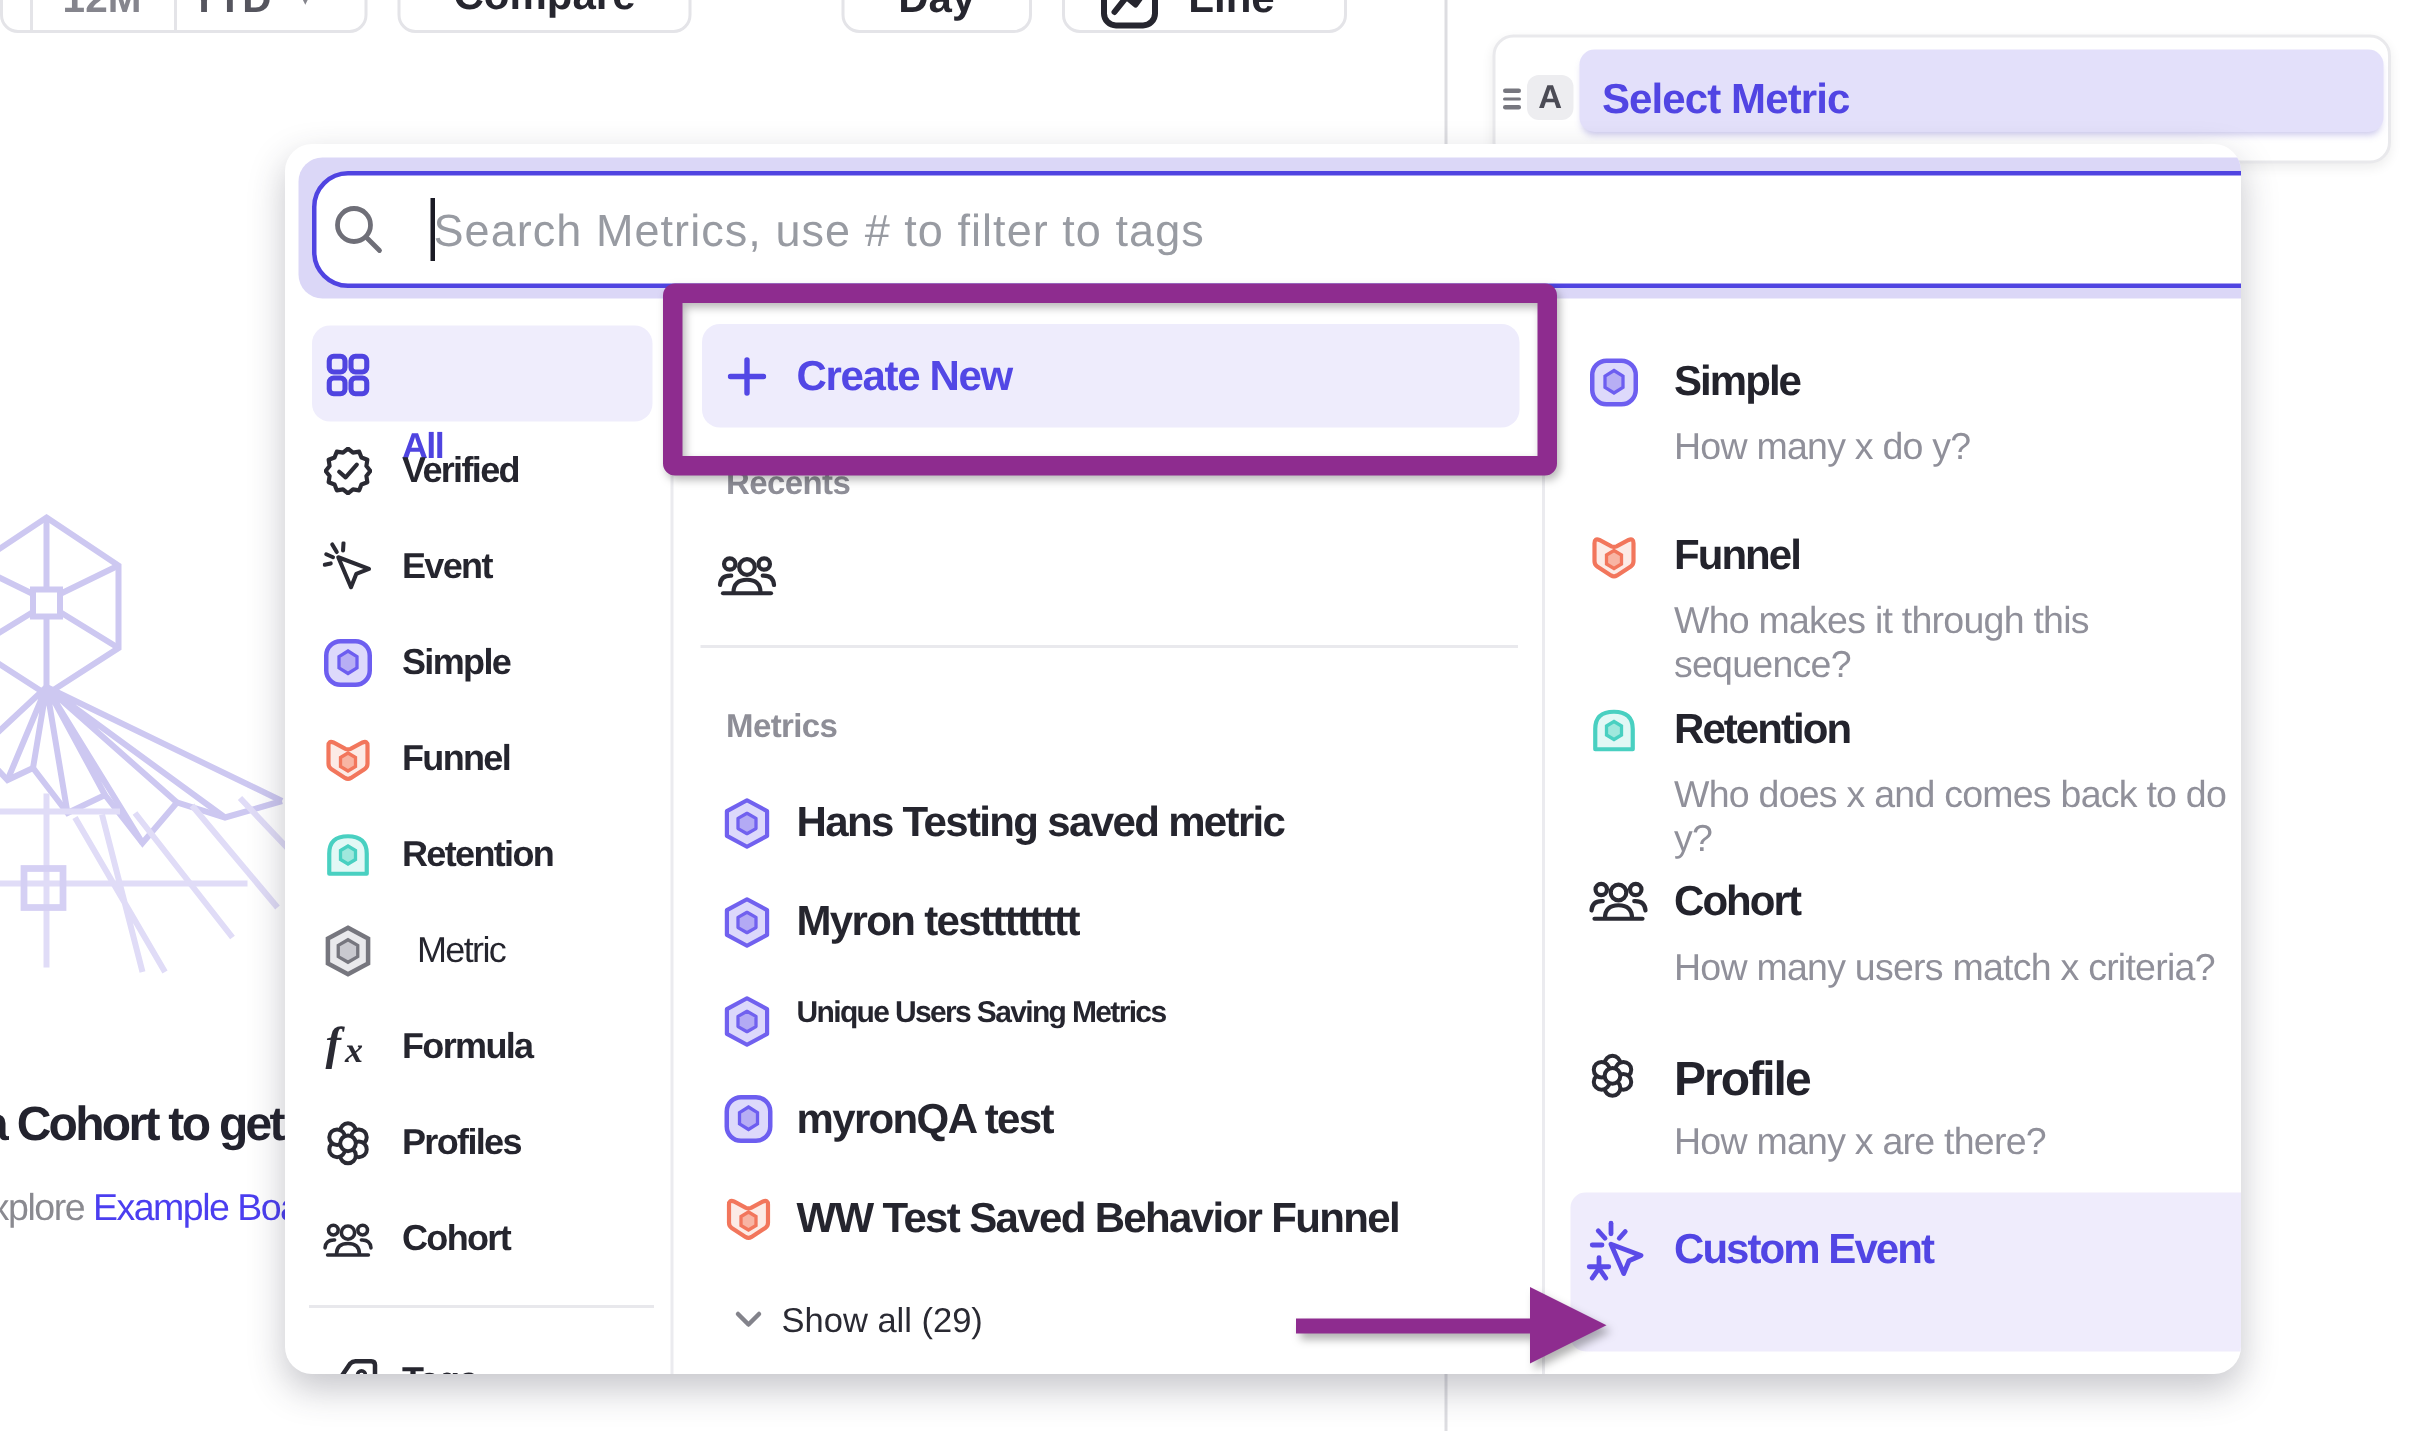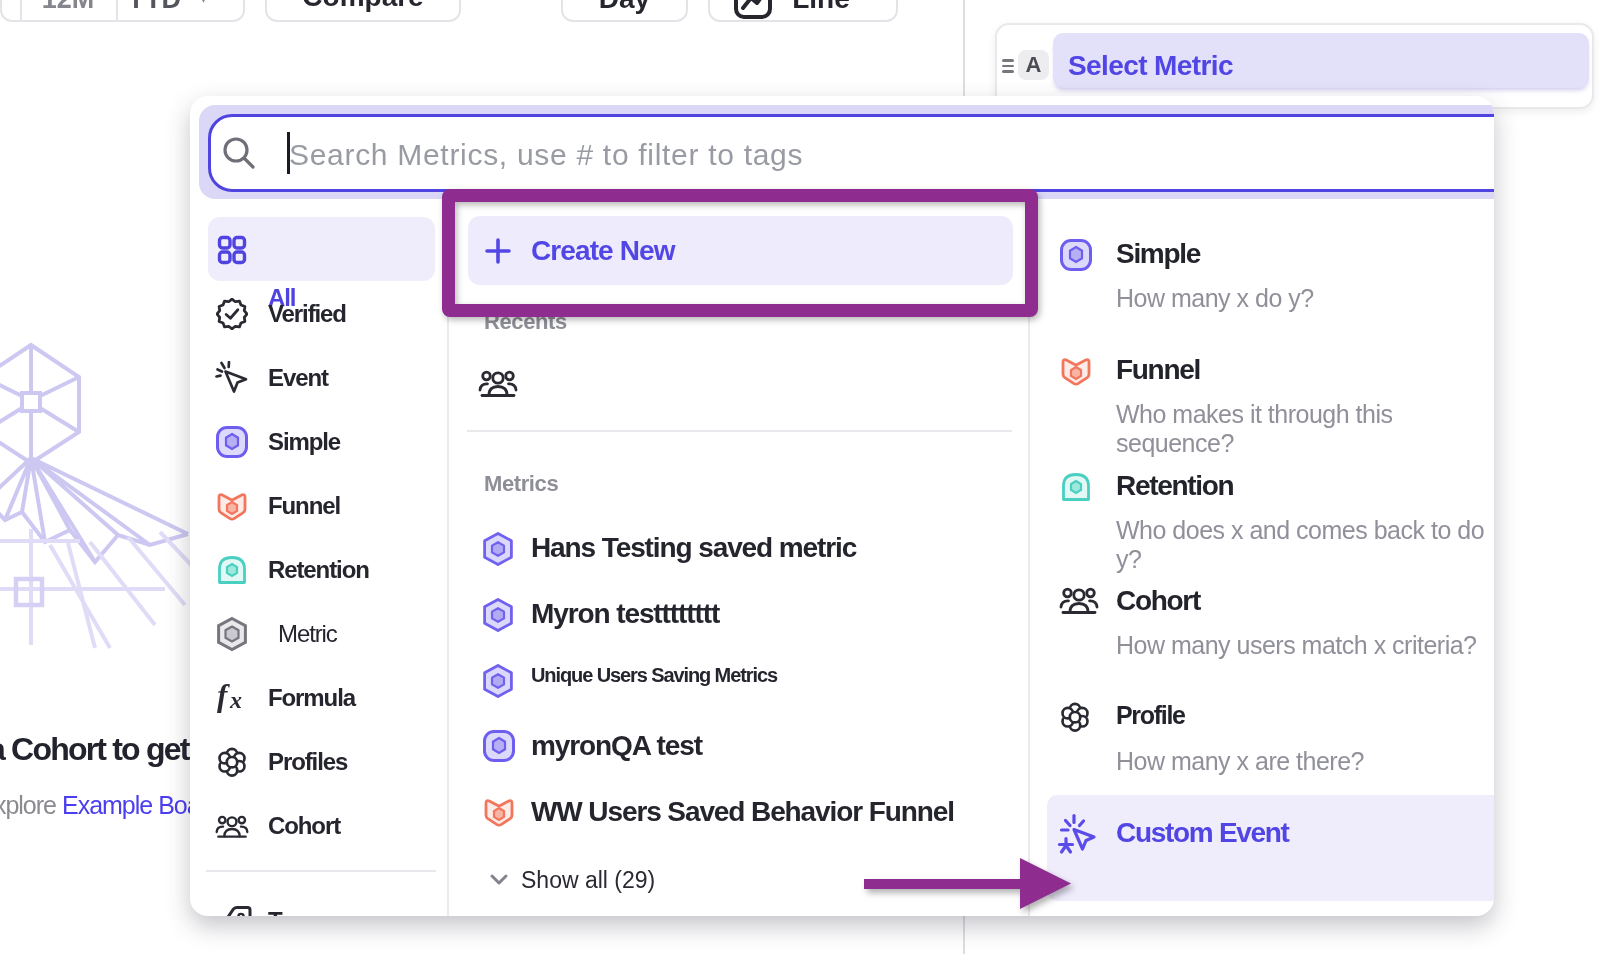--- a/index.html
+++ b/index.html
@@ -211,21 +211,21 @@
     <div class="abs" style="left:341px; top:567.5px; font-size:20px; letter-spacing:-1.1px; font-weight:700; color:#25252e;">Unique Users Saving Metrics</div>
     <div class="abs" style="left:292px; top:632.5px; width:34px; height:36px;"><svg width="34" height="34" viewBox="0 0 34 34">
         <rect x="2.5" y="2.5" width="29" height="29" rx="9.5" fill="#ddd9fb" stroke="#6d5ef0" stroke-width="3"></rect>
         <path d="M17 9 L23 12.7 L23 20.3 L17 24 L11 20.3 L11 12.7 Z" fill="#b7aef4" stroke="#6d5ef0" stroke-width="2.2"></path>
       </svg></div>
     <div class="abs" style="left:341px; top:633.5px; font-size:28px; letter-spacing:-1.1px; font-weight:700; color:#25252e;">myronQA test</div>
     <div class="abs" style="left:292px; top:698.5px; width:34px; height:36px;"><svg width="34" height="34" viewBox="0 0 34 34">
         <path d="M4 8.2 Q4 4.6 7.3 6 L15.3 10.2 Q17 11 18.7 10.2 L26.7 6 Q30 4.6 30 8.2 L30 20.2 Q30 22.4 28.2 23.6 L19 29.6 Q17 30.8 15 29.6 L5.8 23.6 Q4 22.4 4 20.2 Z" fill="#fcebe6" stroke="#f2765c" stroke-width="2.8"></path>
         <path d="M17 13 L22 16 L22 22 L17 25 L12 22 L12 16 Z" fill="#f8b5a4" stroke="#f2765c" stroke-width="2.2"></path>
       </svg></div>
-    <div class="abs" style="left:341px; top:699.5px; font-size:28px; letter-spacing:-1.1px; font-weight:700; color:#25252e;">WW Users Saved Behavior Funnel</div>
+    <div class="abs" style="left:341px; top:699.5px; font-size:28px; letter-spacing:-1.1px; font-weight:700; color:#25252e;">WW Test Saved Behavior Funnel</div>
     <div class="abs" style="left:869px; top:142px; width:44px; height:44px;"><svg width="34" height="34" viewBox="0 0 34 34">
         <rect x="2.5" y="2.5" width="29" height="29" rx="9.5" fill="#ddd9fb" stroke="#6d5ef0" stroke-width="3"></rect>
         <path d="M17 9 L23 12.7 L23 20.3 L17 24 L11 20.3 L11 12.7 Z" fill="#b7aef4" stroke="#6d5ef0" stroke-width="2.2"></path>
       </svg></div>
     <div class="abs" style="left:926px; top:142px; font-size:28px; letter-spacing:-1.3px; font-weight:700; color:#23232c;">Simple</div>
     <div class="abs" style="left:926px; top:188px; font-size:25px; letter-spacing:-0.5px; color:#90909a;">How many x do y?</div>
     <div class="abs" style="left:869px; top:257.8px; width:44px; height:44px;"><svg width="34" height="34" viewBox="0 0 34 34">
         <path d="M4 8.2 Q4 4.6 7.3 6 L15.3 10.2 Q17 11 18.7 10.2 L26.7 6 Q30 4.6 30 8.2 L30 20.2 Q30 22.4 28.2 23.6 L19 29.6 Q17 30.8 15 29.6 L5.8 23.6 Q4 22.4 4 20.2 Z" fill="#fcebe6" stroke="#f2765c" stroke-width="2.8"></path>
         <path d="M17 13 L22 16 L22 22 L17 25 L12 22 L12 16 Z" fill="#f8b5a4" stroke="#f2765c" stroke-width="2.2"></path>
       </svg></div>
@@ -252,21 +252,21 @@
     <div class="abs" style="left:926px; top:535.4px; font-size:25px; letter-spacing:-0.5px; color:#90909a;">How many users match x criteria?</div>
     <div class="abs" style="left:869px; top:605.2px; width:44px; height:44px;"><svg width="32" height="32" viewBox="0 0 30 30">
         <circle cx="15" cy="7.6" r="4.9" fill="#fff" stroke="#2a2a33" stroke-width="2.5"></circle>
         <circle cx="21.8" cy="11.4" r="4.9" fill="#fff" stroke="#2a2a33" stroke-width="2.5"></circle>
         <circle cx="21.8" cy="19" r="4.9" fill="#fff" stroke="#2a2a33" stroke-width="2.5"></circle>
         <circle cx="15" cy="22.8" r="4.9" fill="#fff" stroke="#2a2a33" stroke-width="2.5"></circle>
         <circle cx="8.2" cy="19" r="4.9" fill="#fff" stroke="#2a2a33" stroke-width="2.5"></circle>
         <circle cx="8.2" cy="11.4" r="4.9" fill="#fff" stroke="#2a2a33" stroke-width="2.5"></circle>
         <circle cx="15" cy="15.2" r="4.9" fill="#fff" stroke="#2a2a33" stroke-width="2.5"></circle>
       </svg></div>
-    <div class="abs" style="left:926px; top:605.2px; font-size:25px; letter-spacing:-1.3px; font-weight:700; color:#23232c;">Profile</div>
+    <div class="abs" style="left:926px; top:605.2px; font-size:32px; letter-spacing:-1.3px; font-weight:700; color:#23232c;">Profile</div>
     <div class="abs" style="left:926px; top:651.2px; font-size:25px; letter-spacing:-0.5px; color:#90909a;">How many x are there?</div>
     <div class="abs" style="left:865px; top:717px; width:44px; height:44px;"><svg width="44" height="44" viewBox="0 0 44 44">
         <g stroke="#5b4be8" fill="none" stroke-width="3.2" stroke-linecap="round" stroke-linejoin="round">
           <path d="M19 16.5 L39 24 L31 27.5 L27.5 36 Z"></path>
           <path d="M19 2.5 L19 9.5"></path>
           <path d="M10.5 7.5 L15 12.5"></path>
           <path d="M28.5 8 L24.5 12.5"></path>
           <path d="M6.5 17 L13 17"></path>
           <path d="M11 25.5 L11 32.5"></path>
           <path d="M4.5 31.5 L17.5 31.5"></path>

